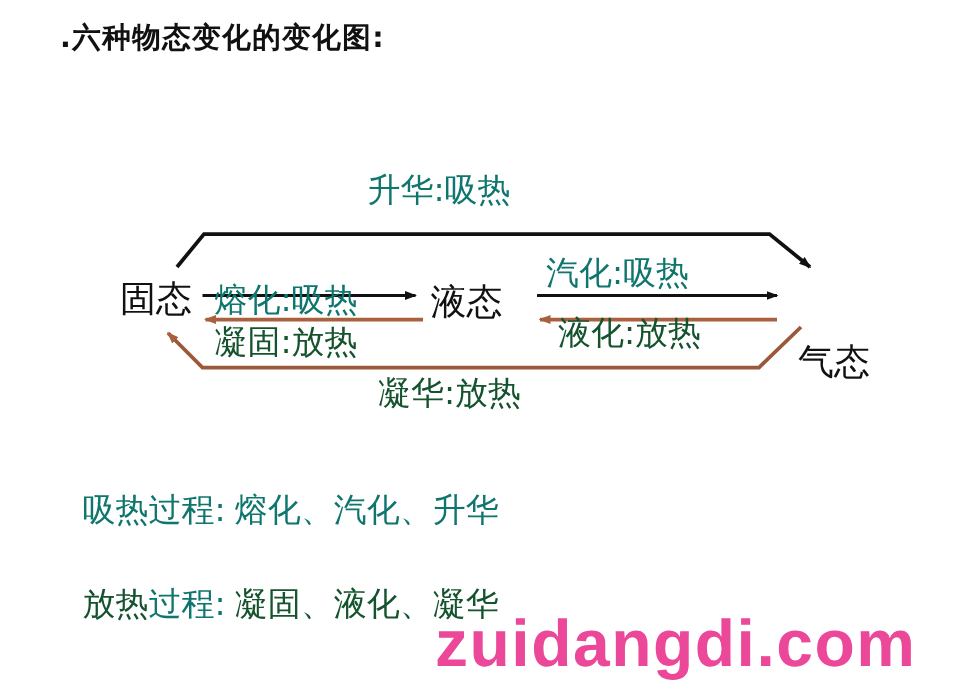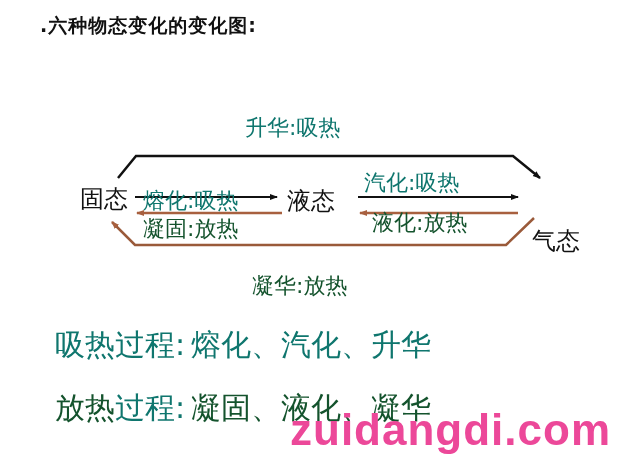--- a/index.html
+++ b/index.html
@@ -6,21 +6,21 @@
   body {
     width:636px; height:457px; background:#ffffff; position:relative; overflow:hidden;
     font-family: "DejaVu Sans", "Liberation Sans", sans-serif;
   }
   .abs { position:absolute; white-space:nowrap; line-height:1; }
   .title { left:40px; top:16px; font-size:19px; font-weight:bold; color:#111; letter-spacing:1px; }
   .black { color:#0f766e; }
   .orange { color:#14532d; }
   .label { font-size:22px; }
   .state { font-size:24px; color:#111; }
-  .summary { font-size:30px; }
+  .summary { font-size:22px; }
   svg.diagram { position:absolute; left:0; top:0; }
   .watermark {
     left:290px; top:408px; font-size:44px; font-weight:bold; color:#ec4899;
     font-family: "Liberation Sans", "DejaVu Sans", sans-serif; letter-spacing:1px;
   }
 </style>
 </head>
 <body>
 
 <div class="abs title">.六种物态变化的变化图:</div>
@@ -53,21 +53,21 @@
 <div class="abs state" style="left:80px; top:187px;">固态</div>
 <div class="abs state" style="left:287px; top:189px;">液态</div>
 <div class="abs state" style="left:532px; top:189px;margin-top:40px;">气态</div>
 
 <div class="abs label black" style="left:143px; top:172px;margin-top:18px;">熔化:吸热</div>
 <div class="abs label black" style="left:364px; top:172px;">汽化:吸热</div>
 
 <div class="abs label orange" style="left:143px; top:218px;">凝固:放热</div>
 <div class="abs label orange" style="left:372px; top:212px;">液化:放热</div>
 
-<div class="abs label orange" style="left:252px; top:275px;">凝华:放热</div>
+<div class="abs label orange" style="left:252px; top:252px;">凝华:放热</div>
 
 <div class="abs summary" style="left:55px; top:330px;">
   <span class="black">吸热</span><span class="black">过程:</span><span class="black" style="margin-left:6px;">熔化、汽化、升华</span>
 </div>
 
 <div class="abs summary" style="left:55px; top:393px;">
   <span class="orange">放热</span><span class="black">过程:</span><span class="orange" style="margin-left:6px;">凝固、液化、凝华</span>
 </div>
 
 <div class="abs watermark">zuidangdi.com</div>

